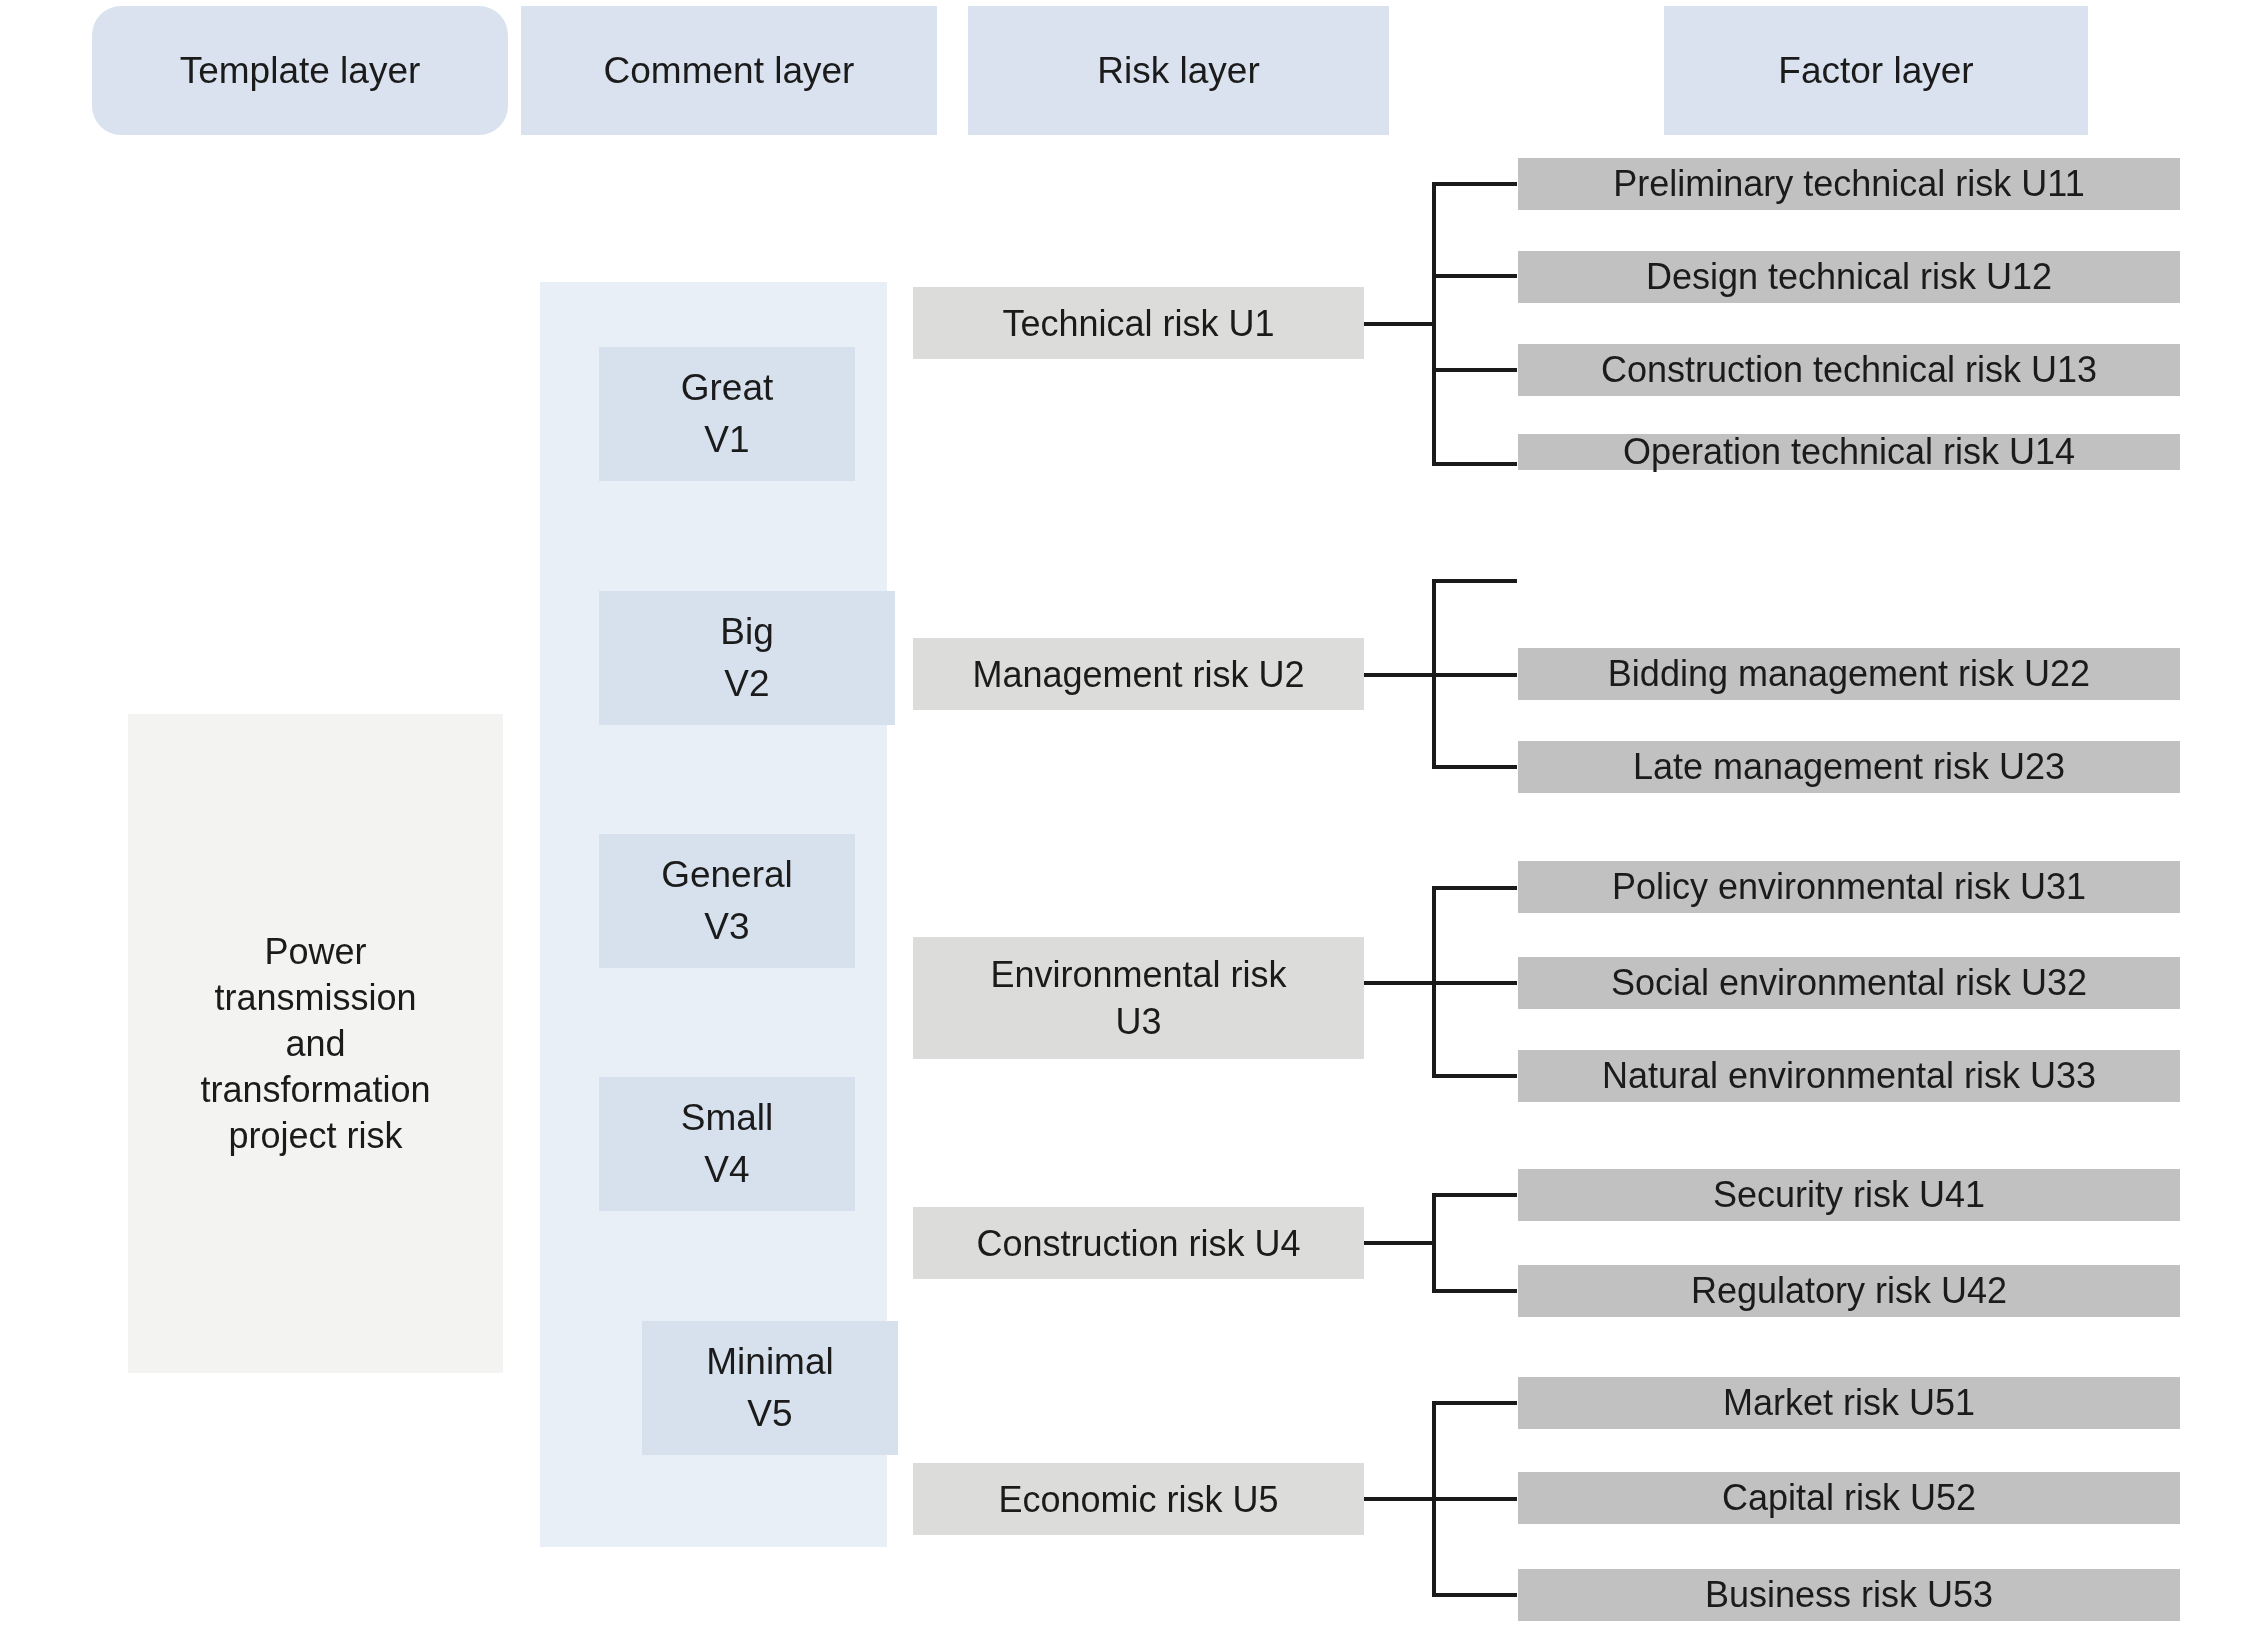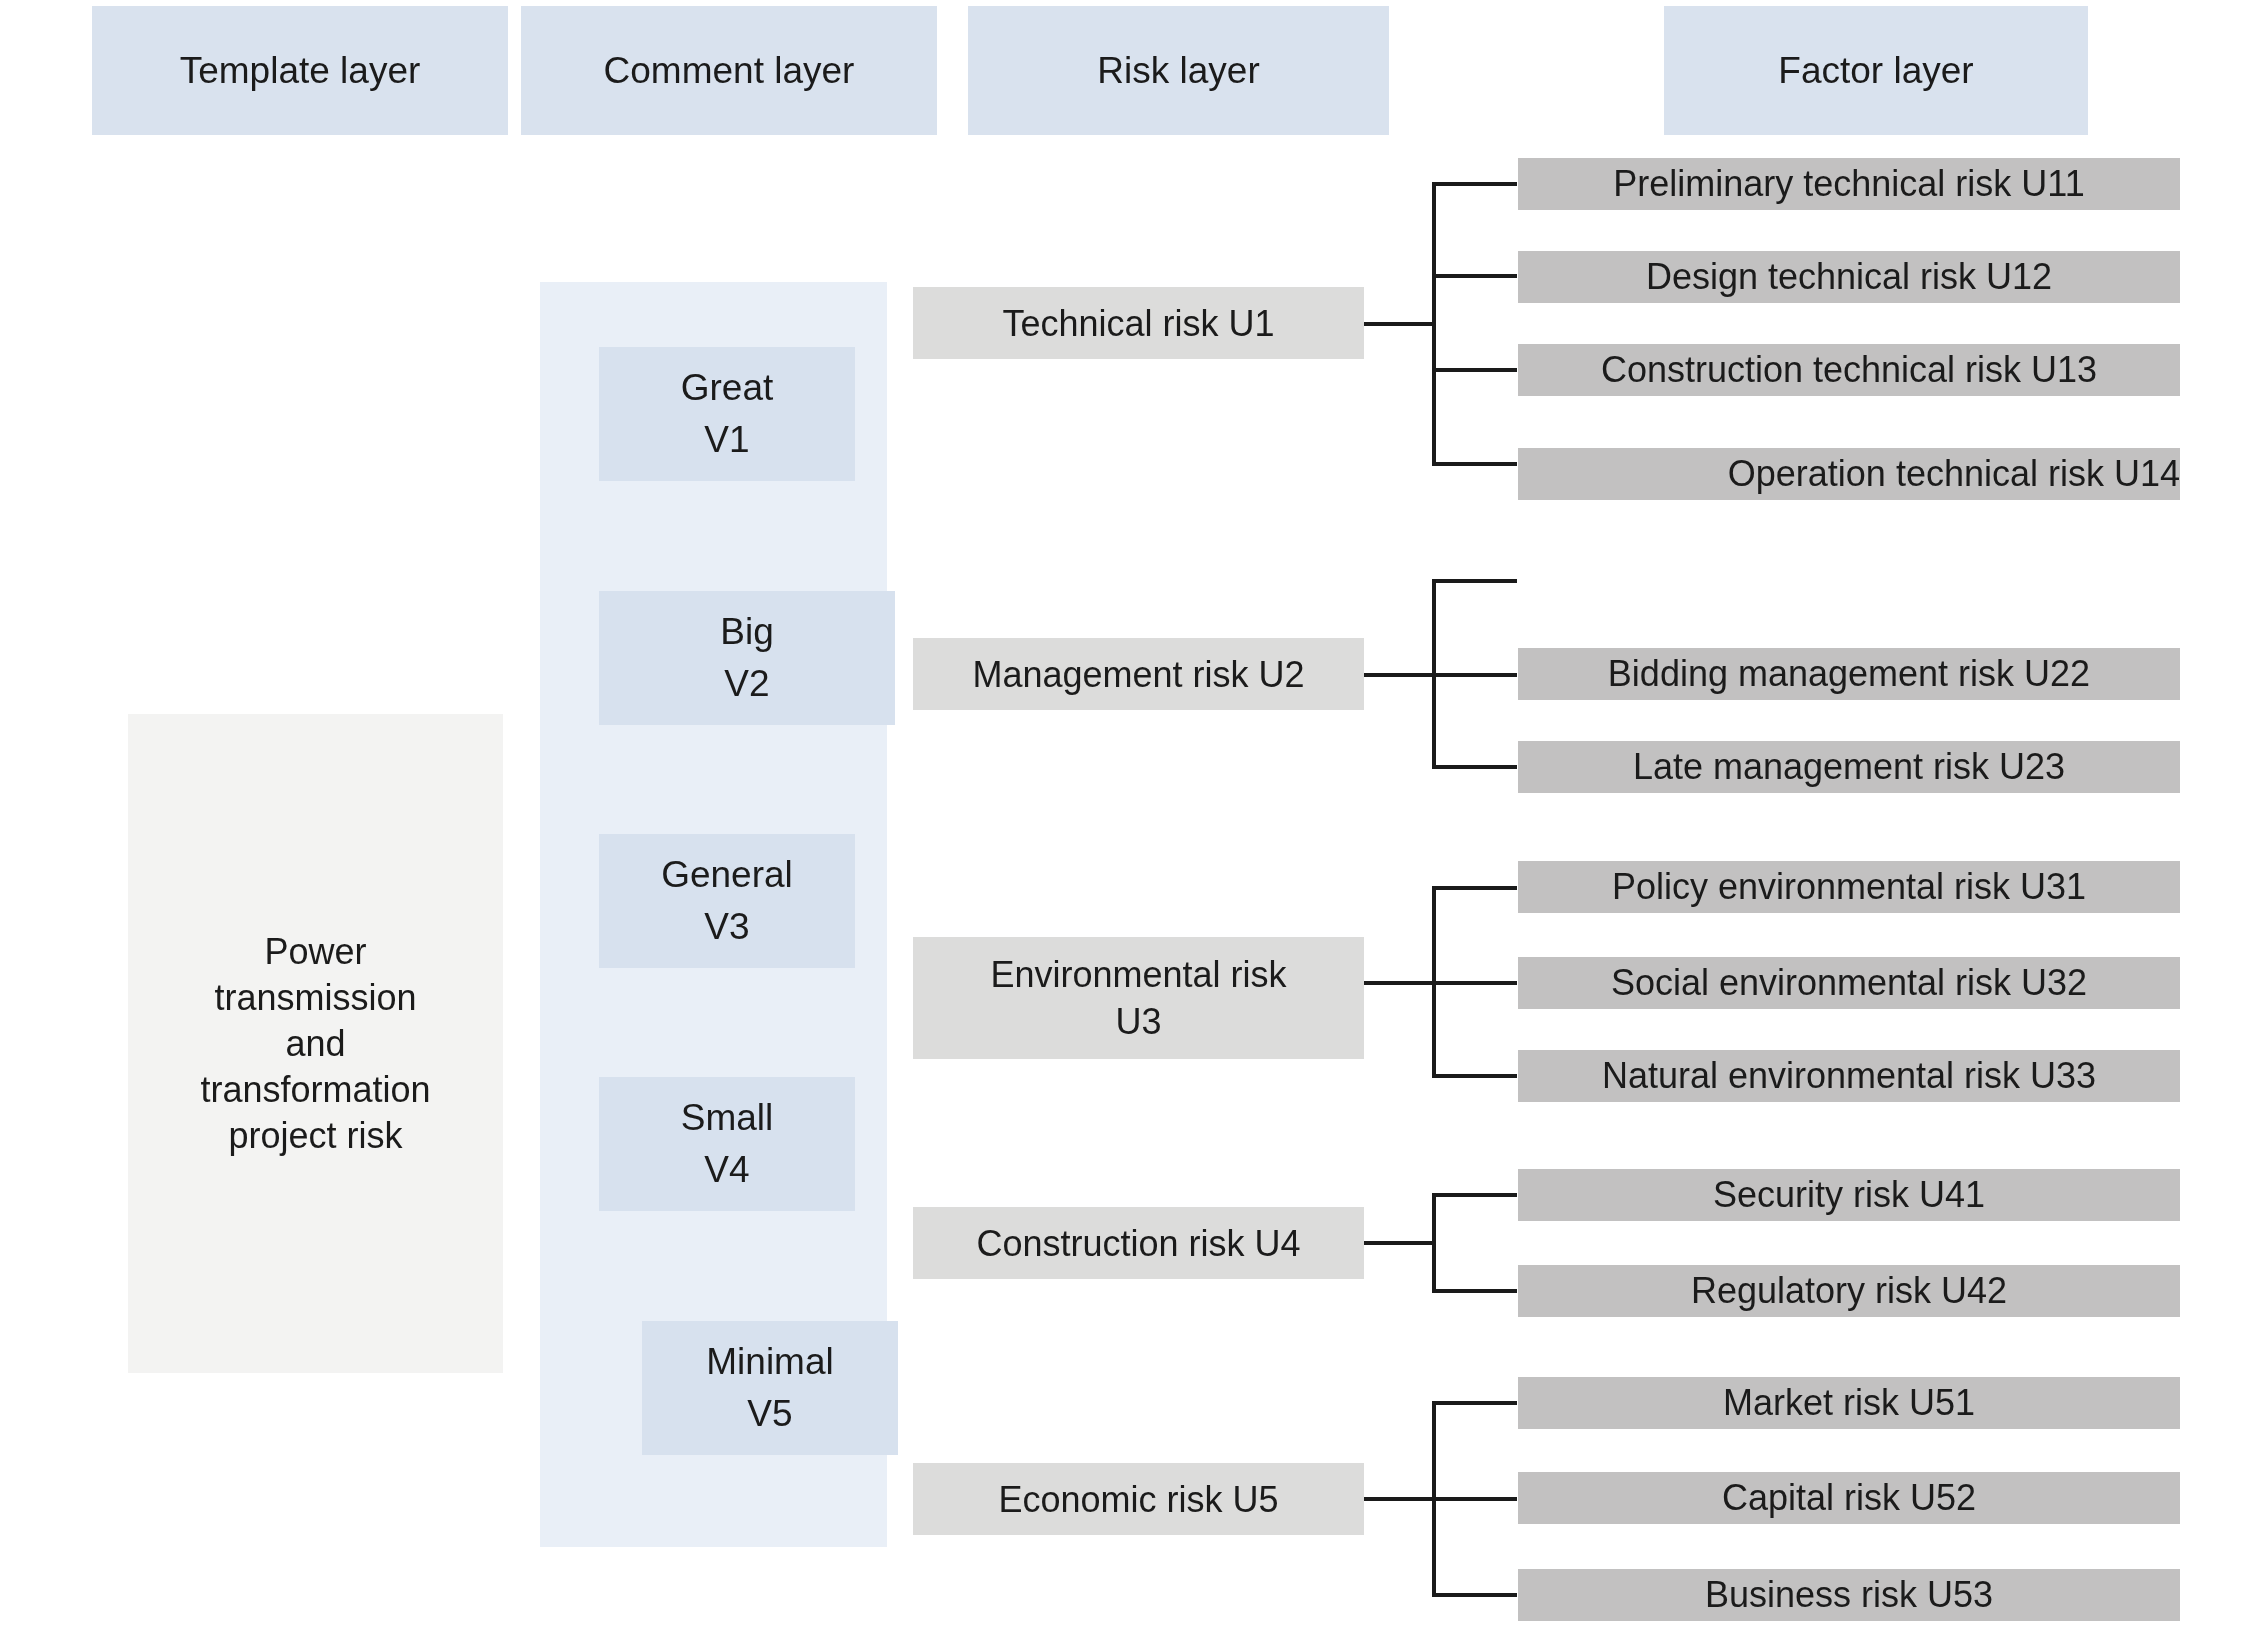--- a/index.html
+++ b/index.html
@@ -56,21 +56,21 @@
     background: #1a1a1a;
   }
   .hline { height: 3.6px; }
   .vline { width: 3.6px; }
 </style>
 </head>
 <body>
 
 <div class="stage">
 
-  <div class="box header-box" style="left:92px; top:5.7px; width:416px; height:129px;">
+  <div class="box header-box" style="left:92px; top:5.7px; width:416px; height:129px;border-radius:29px;">
     <span>Template layer</span>
   </div>
   <div class="box header-box" style="left:521px; top:5.7px; width:416px; height:129px;">
     <span>Comment layer</span>
   </div>
   <div class="box header-box" style="left:968px; top:5.7px; width:421px; height:129px;">
     <span>Risk layer</span>
   </div>
   <div class="box header-box" style="left:1664px; top:5.7px; width:424px; height:129px;">
     <span>Factor layer</span>
@@ -126,21 +126,21 @@
 
   <div class="box factor-box" style="left:1518px; top:158px; width:662px; height:52px;">
     <span>Preliminary technical risk U11</span>
   </div>
   <div class="box factor-box" style="left:1518px; top:251px; width:662px; height:52px;">
     <span>Design technical risk U12</span>
   </div>
   <div class="box factor-box" style="left:1518px; top:344px; width:662px; height:52px;">
     <span>Construction technical risk U13</span>
   </div>
-  <div class="box factor-box" style="left:1518px; top:448px; width:662px; height:52px;align-items:flex-end;">
+  <div class="box factor-box" style="left:1518px; top:434px; width:662px; height:36px;">
     <span>Operation technical risk U14</span>
   </div>
 
   <div class="box factor-box" style="left:1518px; top:648px; width:662px; height:52px;">
     <span>Bidding management risk U22</span>
   </div>
   <div class="box factor-box" style="left:1518px; top:741px; width:662px; height:52px;">
     <span>Late management risk U23</span>
   </div>
 

